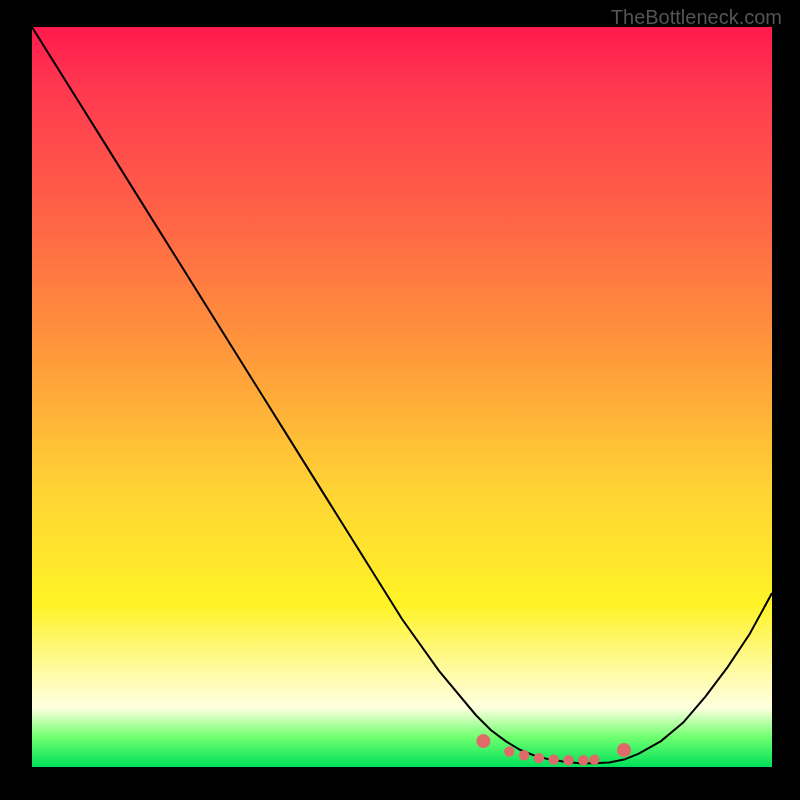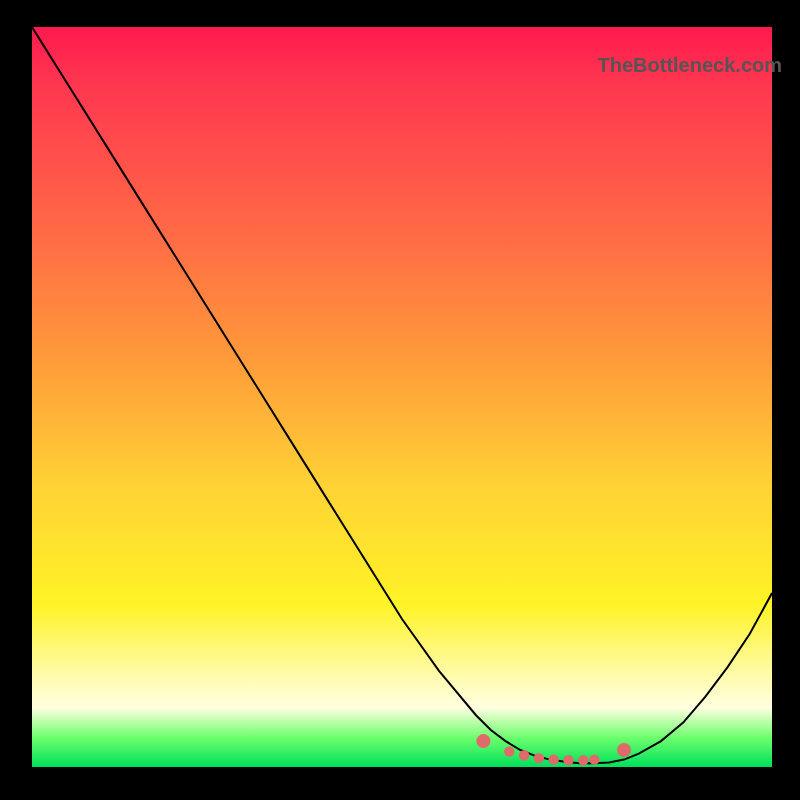--- a/index.html
+++ b/index.html
@@ -16,23 +16,22 @@
   width: 800px;
   height: 800px;
   background: #000;
 }
 .watermark {
   position: absolute;
   top: 6px;
   right: 18px;
   color: #555;
   font-size: 20px;
-  font-weight: 700;
+  font-weight: 400;
   z-index: 30;
-  margin-top: 48px;
 }
 .plot-area {
   position: absolute;
   left: 32px;
   top: 27px;
   width: 740px;
   height: 740px;
 }
 .gradient-bg {
   position: absolute;

